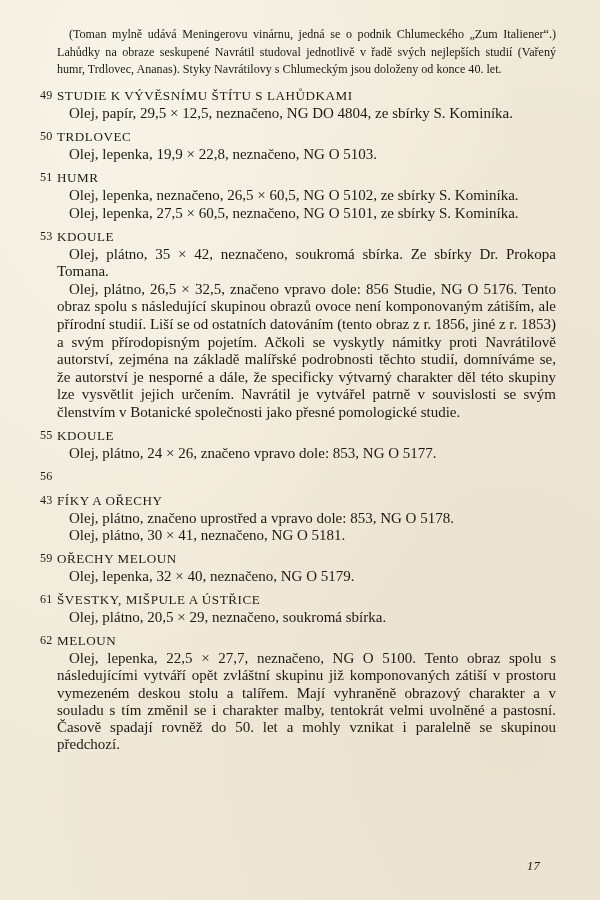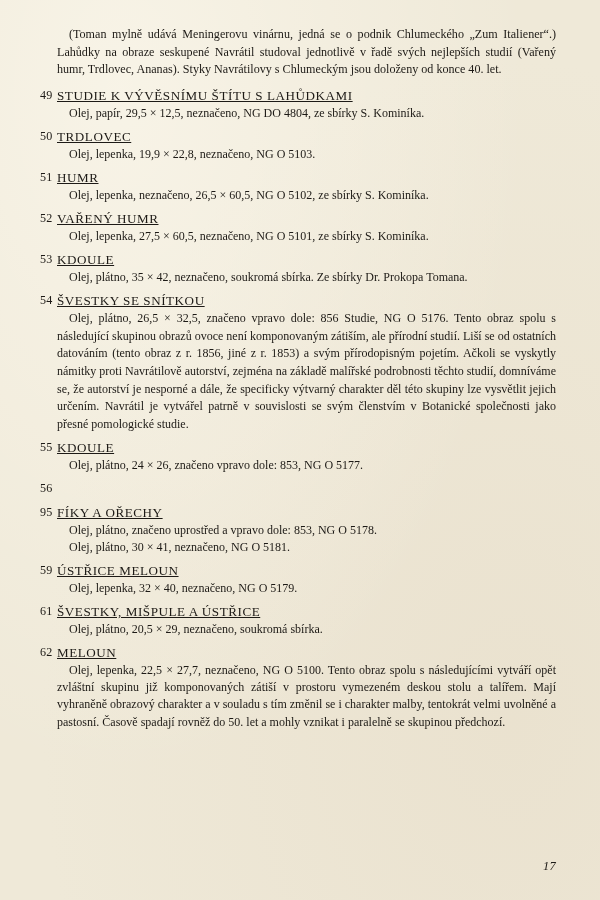--- a/index.html
+++ b/index.html
@@ -57,38 +57,37 @@
     flex: 0 0 17px;
     font-size: 12.1px;
     line-height: 19px;
     letter-spacing: 0.1px;
   }
   .entry-title {
     font-size: 13.1px;
     line-height: 19px;
     letter-spacing: 0.55px;
     white-space: nowrap;
-    text-decoration: underline;
   }
   .entry-body {
     margin: 0;
     padding-left: 17px;
-    font-size: 12px;
+    font-size: 15px;
     line-height: 17.6px;
     text-align: justify;
     text-indent: 12px;
     hyphens: manual;
   }
   .entry-body.tight {
     line-height: 17.2px;
   }
 
   .page-number {
     position: absolute;
-    right: 44px;
+    right: 60px;
     bottom: 26px;
     font-size: 12.4px;
     font-style: italic;
     letter-spacing: 0.3px;
   }
 </style>
 </head>
 <body>
 
 <div class="page">
@@ -114,73 +113,65 @@
 
     <div class="entry">
       <div class="entry-head">
         <span class="entry-num">51</span>
         <span class="entry-title">HUMR</span>
       </div>
       <p class="entry-body">Olej, lepenka, neznačeno, 26,5 × 60,5, NG O 5102, ze sbírky S. Kominíka.</p>
     </div>
 
     <div class="entry">
-      <div class="entry-head">
-        <span class="entry-num">52</span>
-        <span class="entry-title">VAŘENÝ HUMR</span>
-      </div>
       <p class="entry-body">Olej, lepenka, 27,5 × 60,5, neznačeno, NG O 5101, ze sbírky S. Kominíka.</p>
     </div>
 
     <div class="entry">
       <div class="entry-head">
         <span class="entry-num">53</span>
         <span class="entry-title">KDOULE</span>
       </div>
       <p class="entry-body">Olej, plátno, 35 × 42, neznačeno, soukromá sbírka. Ze sbírky Dr. Prokopa Tomana.</p>
     </div>
 
     <div class="entry">
-      <div class="entry-head">
-        <span class="entry-num">54</span>
-        <span class="entry-title">ŠVESTKY SE SNÍTKOU</span>
-      </div>
       <p class="entry-body">Olej, plátno, 26,5 × 32,5, značeno vpravo dole: 856 Studie, NG O 5176. Tento obraz spolu s následující skupinou obrazů ovoce není komponovaným zátiším, ale přírodní studií. Liší se od ostatních datováním (tento obraz z r. 1856, jiné z r. 1853) a svým přírodopisným pojetím. Ačkoli se vyskytly námitky proti Navrátilově autorství, zejména na základě malířské podrobnosti těchto studií, domníváme se, že autorství je nesporné a dále, že specificky výtvarný charakter děl této skupiny lze vysvětlit jejich určením. Navrátil je vytvářel patrně v souvislosti se svým členstvím v Botanické společnosti jako přesné pomologické studie.</p>
     </div>
 
     <div class="entry">
       <div class="entry-head">
         <span class="entry-num">55</span>
         <span class="entry-title">KDOULE</span>
       </div>
       <p class="entry-body">Olej, plátno, 24 × 26, značeno vpravo dole: 853, NG O 5177.</p>
     </div>
 
     <div class="entry">
       <div class="entry-head">
         <span class="entry-num">56</span>
       </div>
     </div>
 
     <div class="entry">
       <div class="entry-head">
-        <span class="entry-num">95</span>
+        <span class="entry-num">43</span>
         <span class="entry-title">FÍKY A OŘECHY</span>
       </div>
       <p class="entry-body">Olej, plátno, značeno uprostřed a vpravo dole: 853, NG O 5178.</p>
     </div>
 
     <div class="entry">
       <p class="entry-body">Olej, plátno, 30 × 41, neznačeno, NG O 5181.</p>
     </div>
 
     <div class="entry">
       <div class="entry-head">
         <span class="entry-num">59</span>
-        <span class="entry-title">ÚSTŘICE MELOUN</span>
+        <span class="entry-title">OŘECHY MELOUN</span>
       </div>
       <p class="entry-body">Olej, lepenka, 32 × 40, neznačeno, NG O 5179.</p>
     </div>
 
 
     <div class="entry">
       <div class="entry-head">
         <span class="entry-num">61</span>
         <span class="entry-title">ŠVESTKY, MIŠPULE A ÚSTŘICE</span>
       </div>

